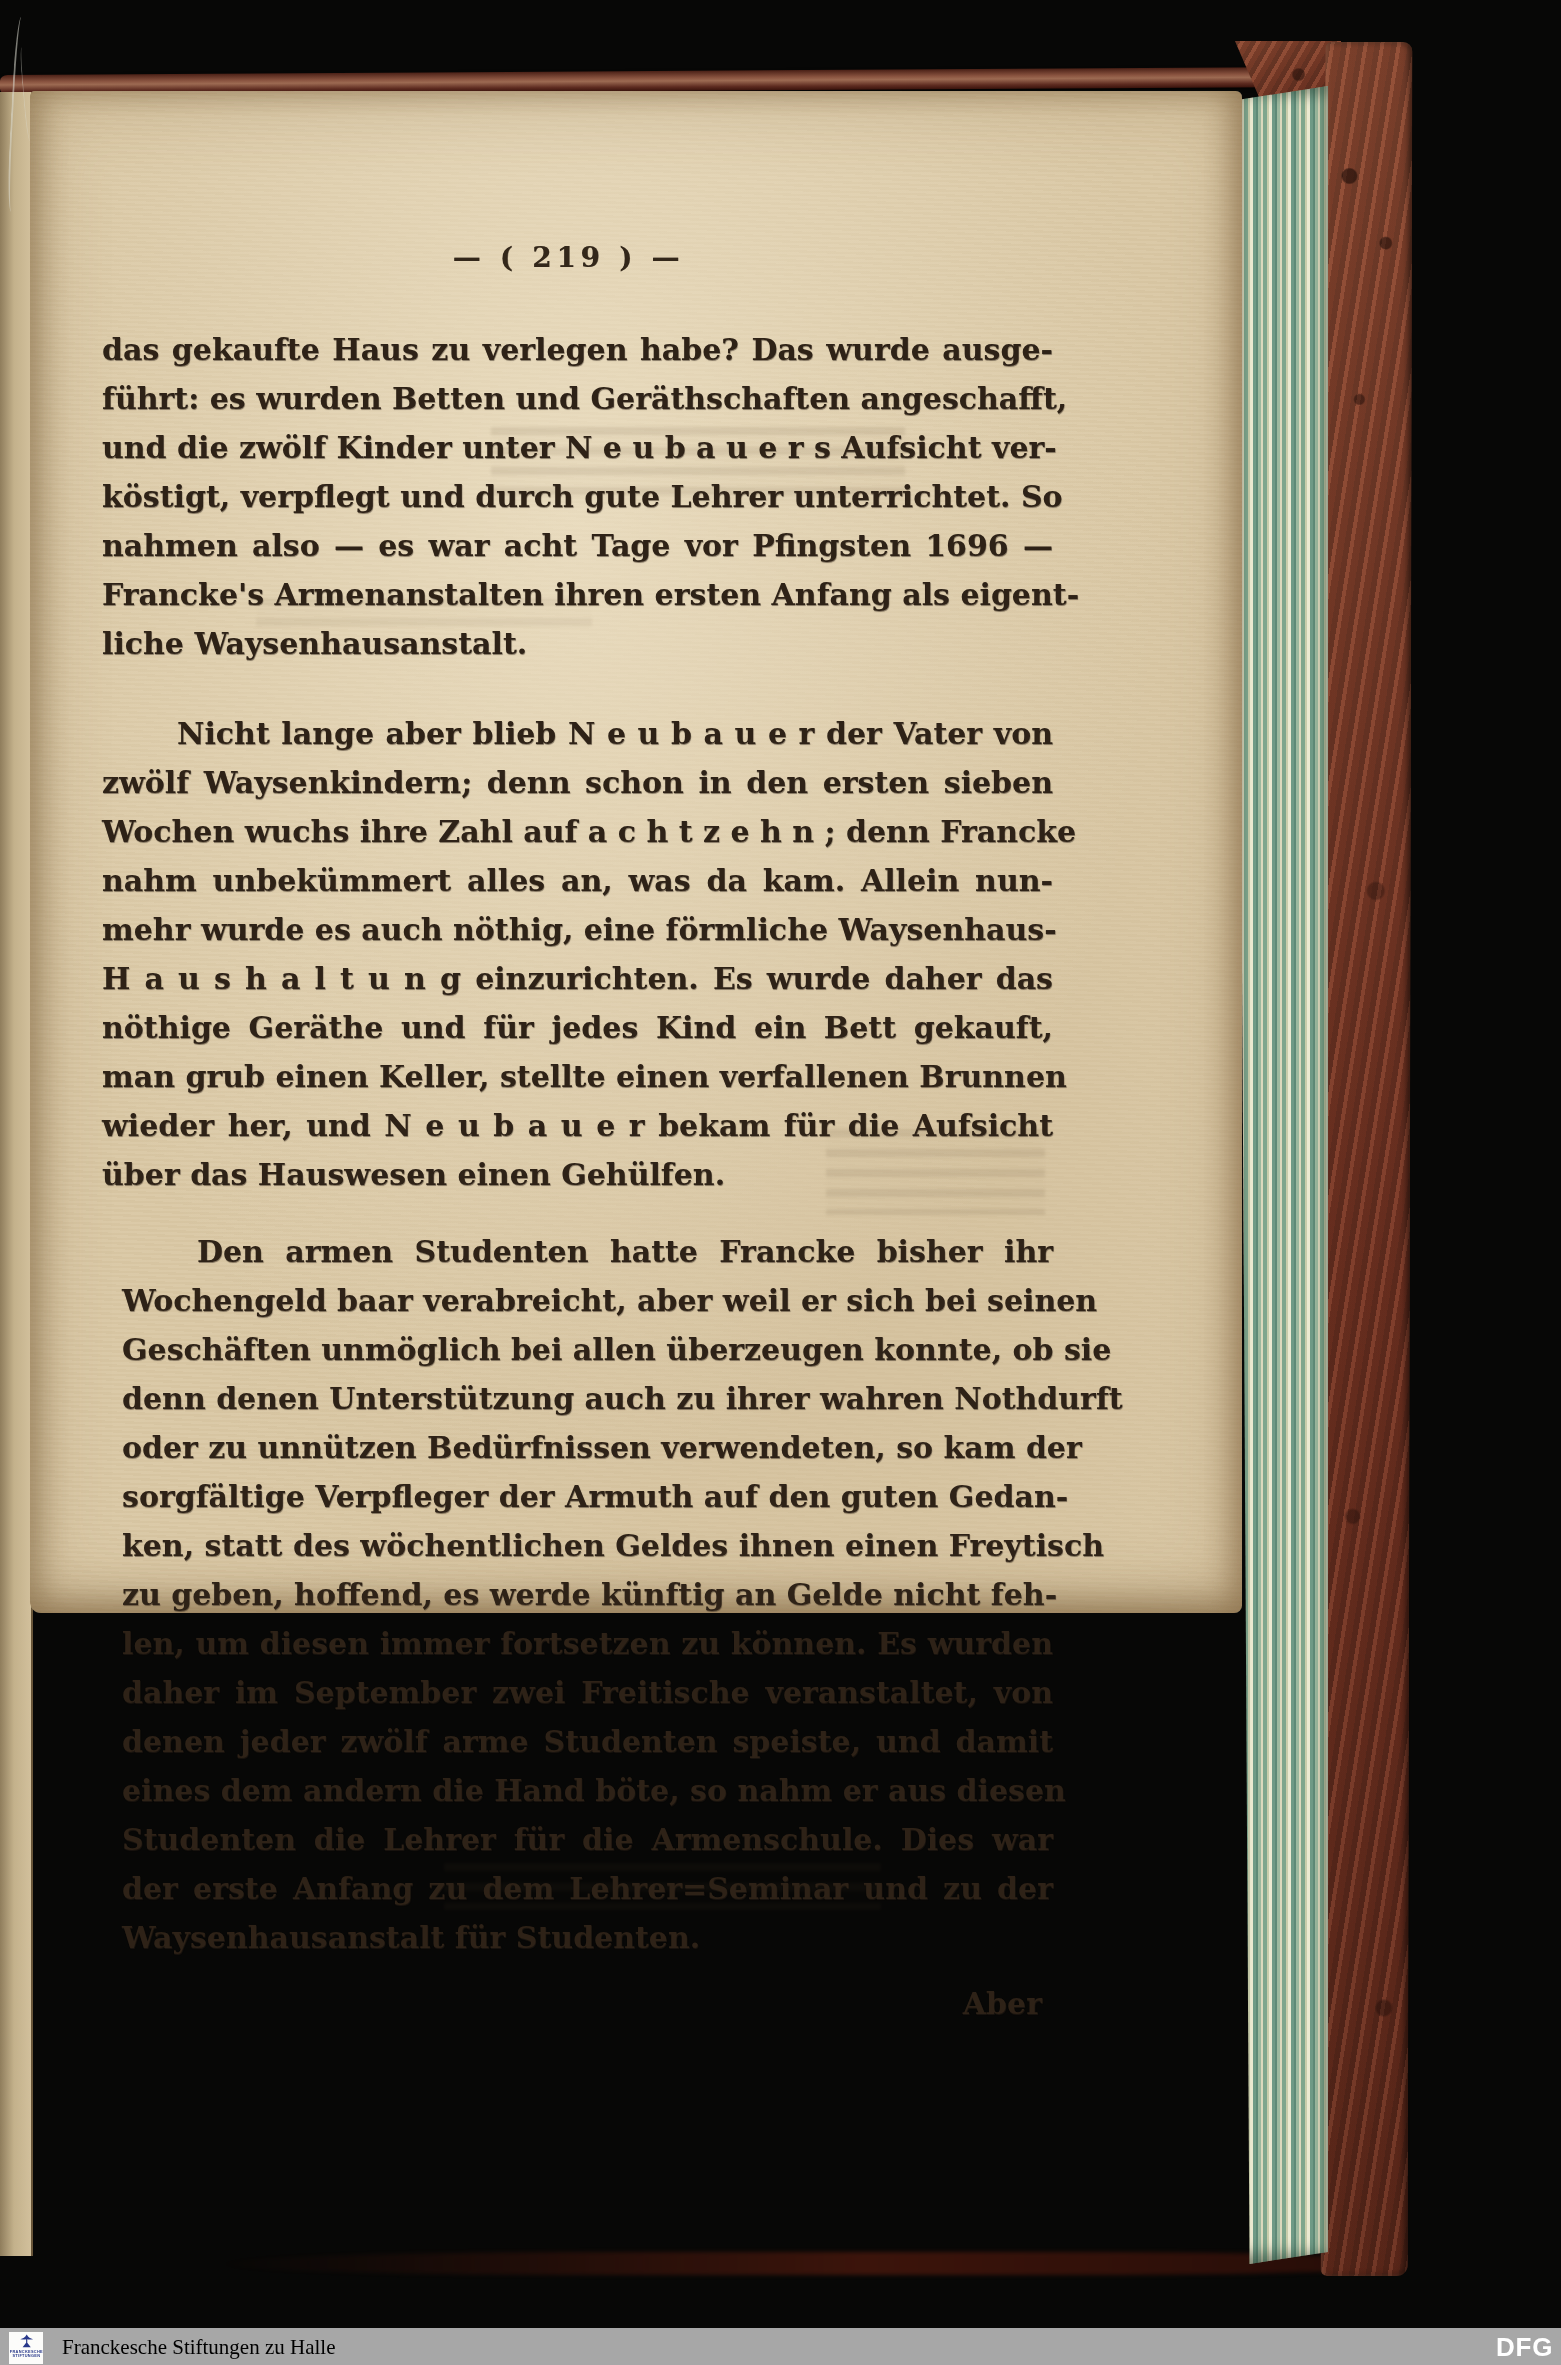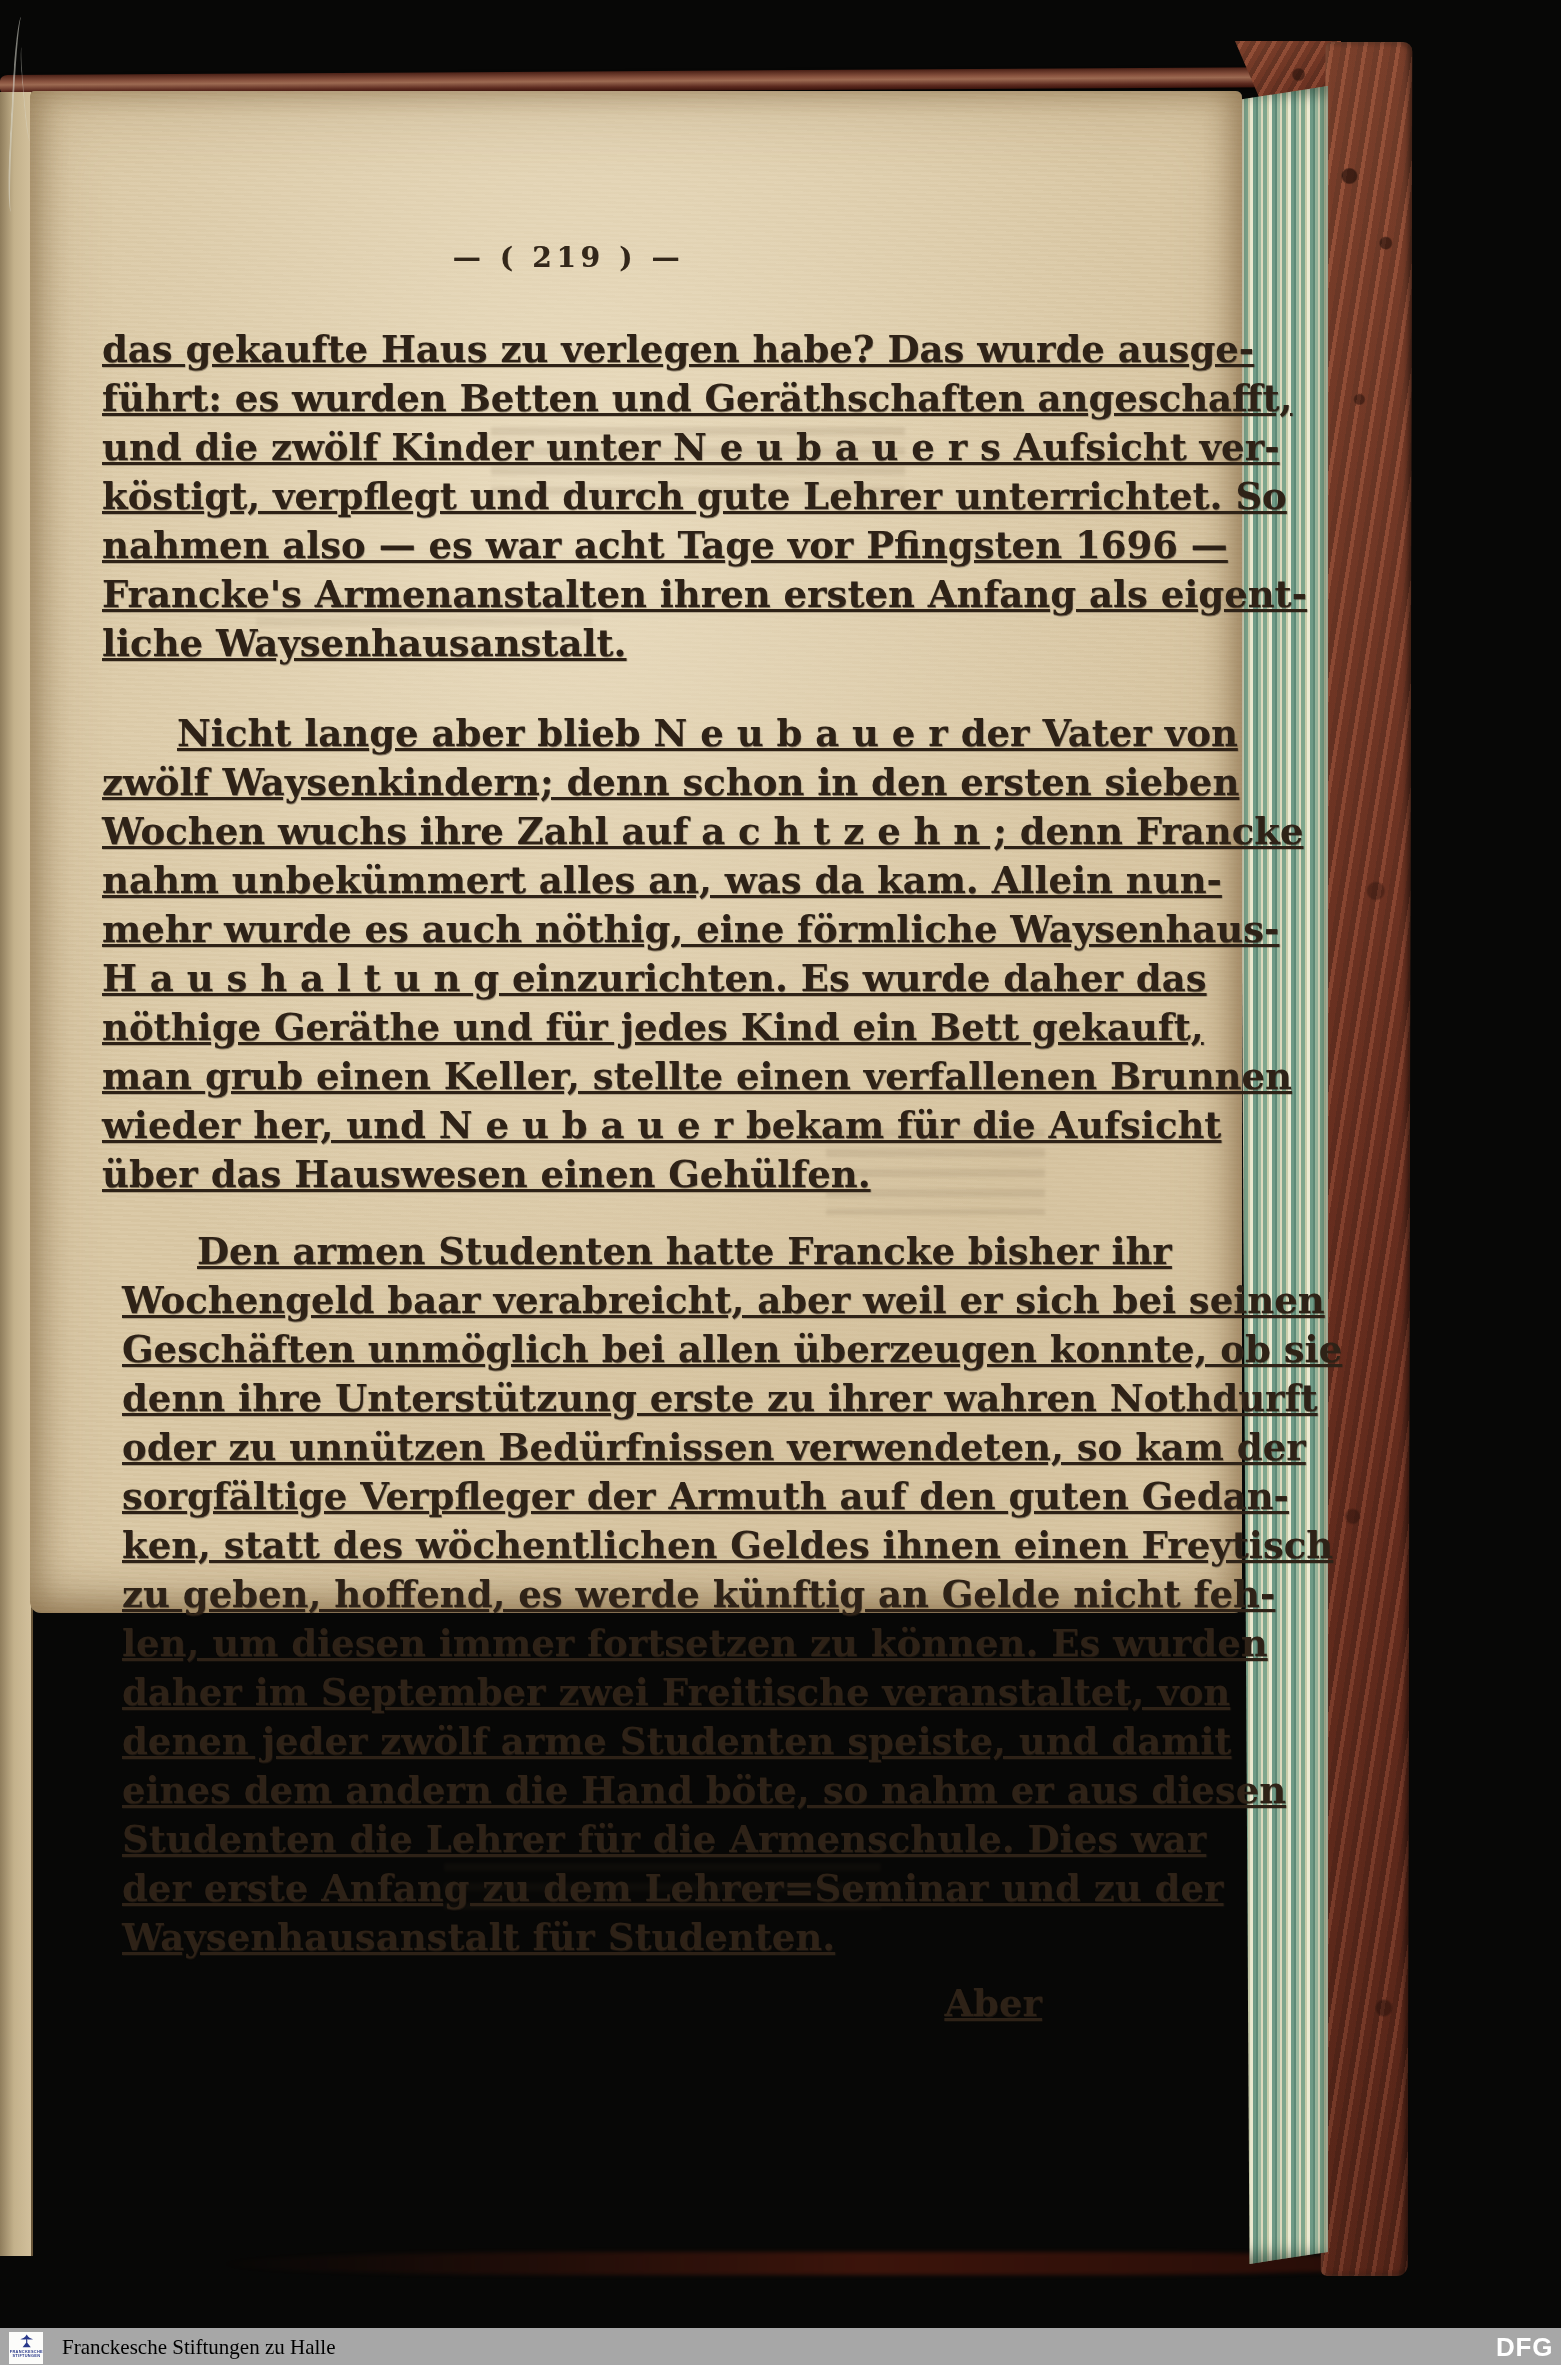--- a/index.html
+++ b/index.html
@@ -61,22 +61,22 @@
   .g1{left:461px;top:336px;width:414px;height:78px;}
   .g2{left:226px;top:507px;width:336px;height:31px;opacity:.08;}
   .g3{left:796px;top:1038px;width:219px;height:86px;}
   .g4{left:414px;top:1772px;width:437px;height:47px;opacity:.09;}
 
   .page-number{position:absolute;left:0;top:150px;width:1077px;text-align:center;
     font-size:28px;font-weight:600;letter-spacing:4.7px;color:#33271a;
     text-shadow:0.4px 0.4px 0.6px rgba(46,34,23,.5);}
 
   .textblock{position:absolute;left:72px;top:234px;width:951px;color:#2e2217;
-    font-size:37px;font-weight:700;
-    text-shadow:0.5px 0.5px 0.7px rgba(46,34,23,.5);text-decoration:underline;}
+    font-size:30px;font-weight:700;
+    text-shadow:0.5px 0.5px 0.7px rgba(46,34,23,.5);}
   .para{text-align:justify;}
   .para + .para.gap-lg{margin-top:41px;}
   .para + .para.gap-md{margin-top:28px;margin-left:20px;}
   .line{height:49px;line-height:49px;white-space:nowrap;text-align:justify;text-align-last:justify;}
   .line.last{text-align-last:left;white-space:normal;}
   .para.indented .line:first-child{text-indent:75px;}
   .catchword{margin-top:17px;text-align:right;padding-right:11px;height:49px;line-height:49px;}
 
   
   .footer-bar{position:absolute;left:0;top:2328px;width:1561px;height:37px;background:#a7a7a7;z-index:10;}
@@ -131,21 +131,21 @@
           <div class="line">H a u s h a l t u n g  einzurichten.  Es wurde daher das</div>
           <div class="line">nöthige Geräthe und für jedes Kind ein Bett gekauft,</div>
           <div class="line">man grub einen Keller, stellte einen verfallenen Brunnen</div>
           <div class="line">wieder her, und N e u b a u e r  bekam für die Aufsicht</div>
           <div class="line last">über das Hauswesen einen Gehülfen.</div>
         </div>
       <div class="para indented gap-md">
           <div class="line">Den armen Studenten hatte Francke bisher ihr</div>
           <div class="line">Wochengeld baar verabreicht, aber weil er sich bei seinen</div>
           <div class="line">Geschäften unmöglich bei allen überzeugen konnte, ob sie</div>
-          <div class="line">denn ihre Unterstützung erste zu ihrer wahren Nothdurft</div>
+          <div class="line">denn denen Unterstützung auch zu ihrer wahren Nothdurft</div>
           <div class="line">oder zu unnützen Bedürfnissen verwendeten, so kam der</div>
           <div class="line">sorgfältige Verpfleger der Armuth auf den guten Gedan-</div>
           <div class="line">ken, statt des wöchentlichen Geldes ihnen einen Freytisch</div>
           <div class="line">zu geben, hoffend, es werde künftig an Gelde nicht feh-</div>
           <div class="line">len, um diesen immer fortsetzen zu können.  Es wurden</div>
           <div class="line">daher im September zwei Freitische veranstaltet, von</div>
           <div class="line">denen jeder zwölf arme Studenten speiste, und damit</div>
           <div class="line">eines dem andern die Hand böte, so nahm er aus diesen</div>
           <div class="line">Studenten die Lehrer für die Armenschule.  Dies war</div>
           <div class="line">der erste Anfang zu dem Lehrer=Seminar und zu der</div>

